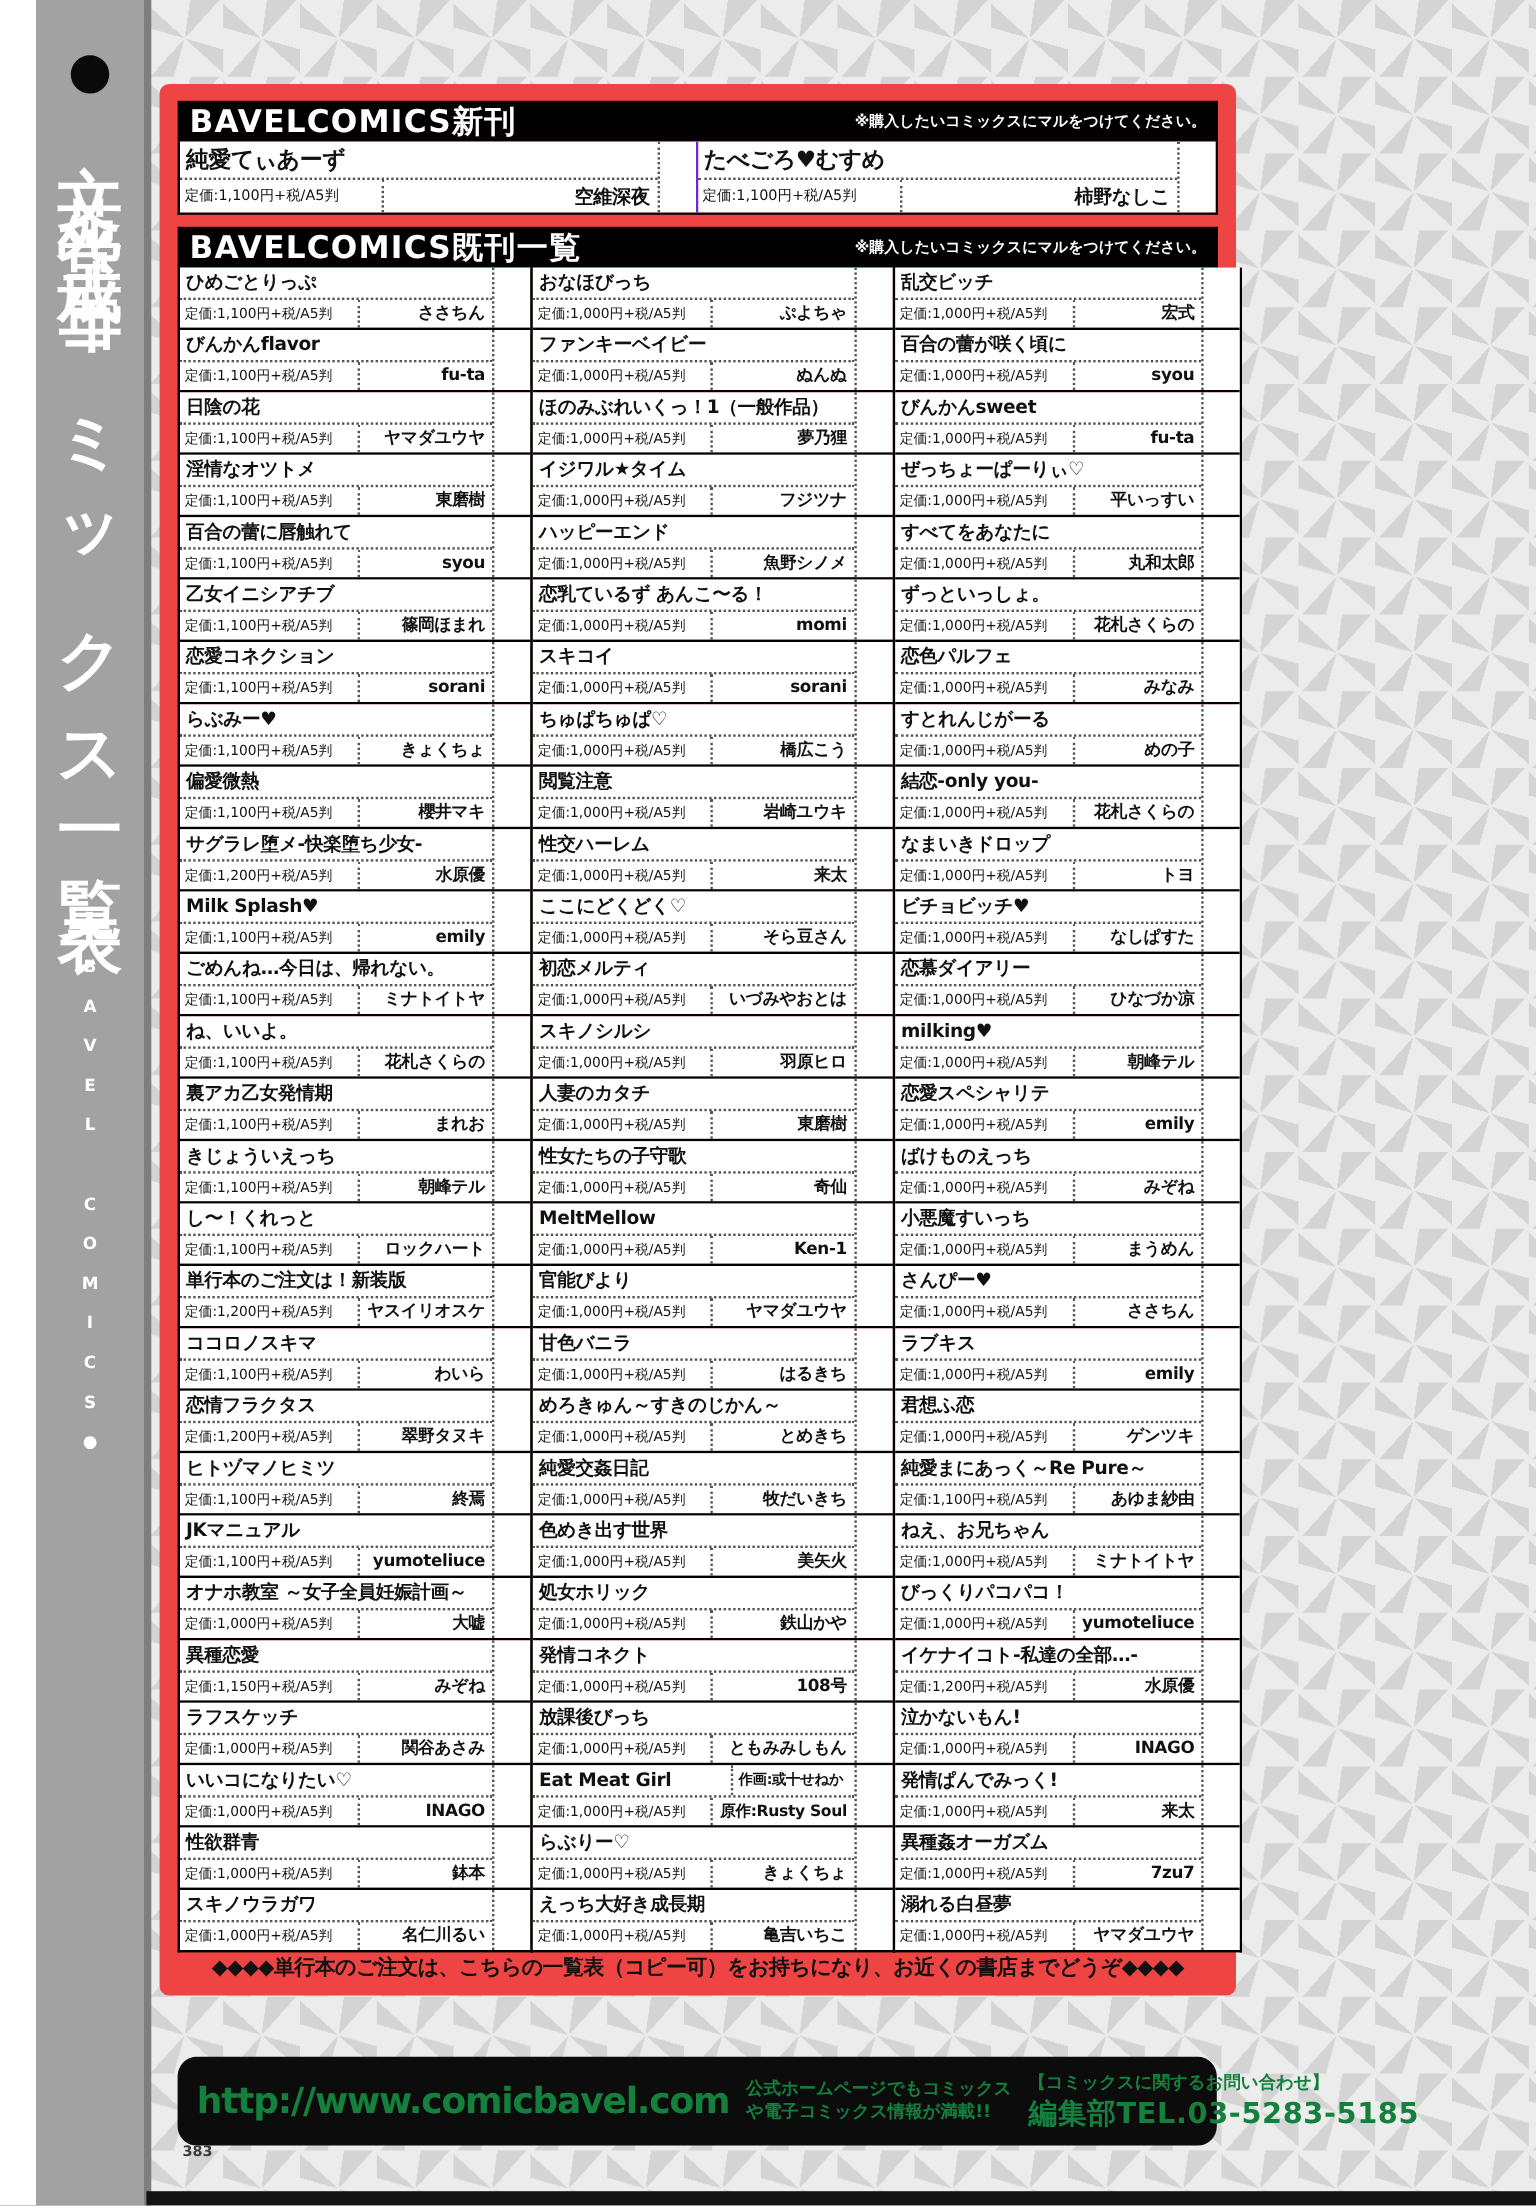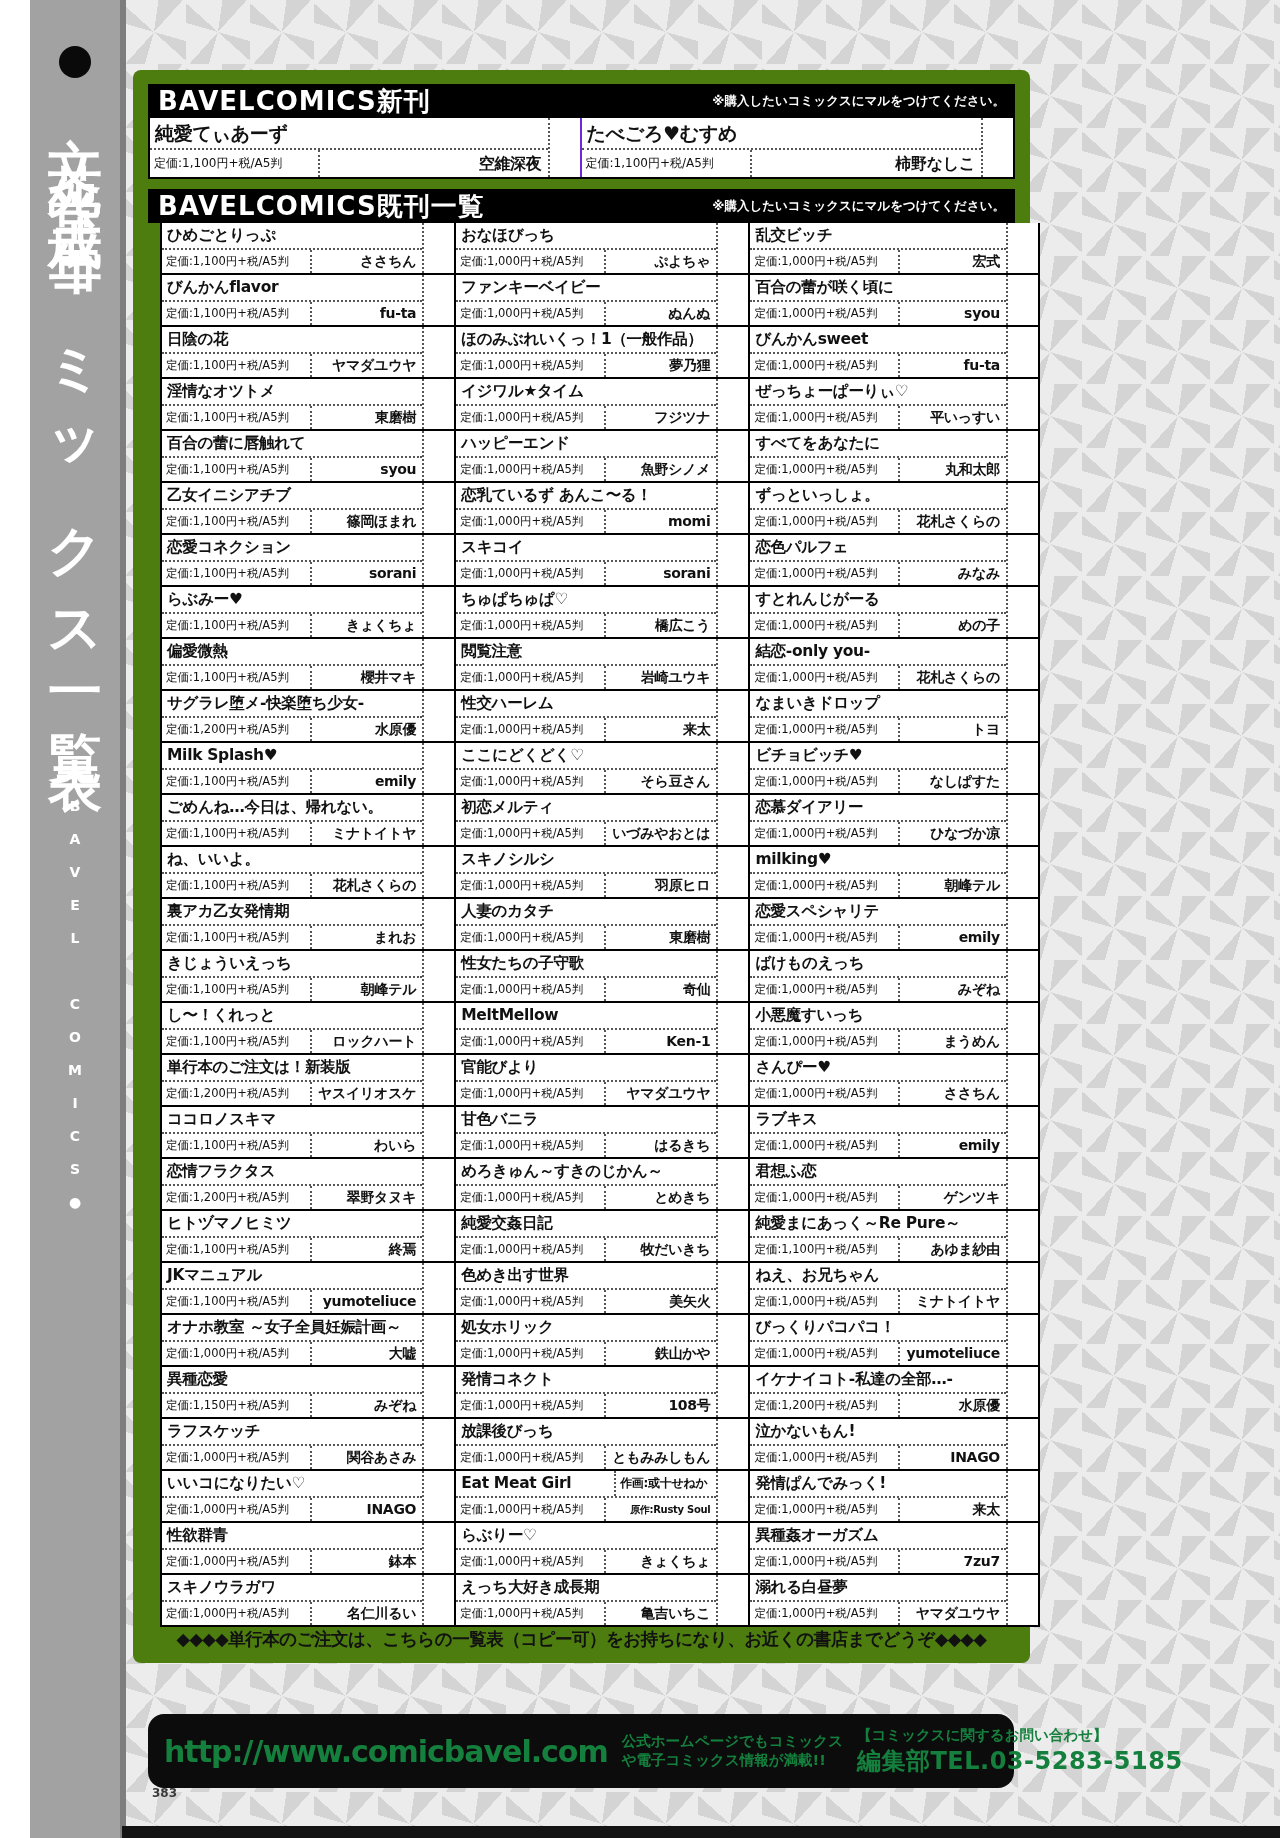--- a/index.html
+++ b/index.html
@@ -33,55 +33,55 @@
     margin:0 auto;line-height:88px;display:block;
   }
   .sidebar-sub{
     writing-mode:vertical-rl;text-orientation:upright;
     font-size:14px;font-weight:bold;color:#fff;letter-spacing:17px;
     margin:24px auto 0;display:block;line-height:88px;
   }
   
   .card{
     position:absolute;left:133px;top:70px;width:897px;z-index:2;
-    background:#4d7c0f;border-radius:8px;box-sizing:border-box;
+    background:#ef4444;border-radius:8px;box-sizing:border-box;
     padding:14px 15px 10px;
   }
   .hdr{
     display:flex;justify-content:space-between;align-items:center;
     background:#000;color:#fff;padding:2px 10px;height:34px;box-sizing:border-box;
   }
   .hdr-title{font-size:26px;font-weight:900;letter-spacing:1px;white-space:nowrap;}
   .hdr-note{font-size:12.5px;font-weight:bold;white-space:nowrap;}
   .new-grid{display:grid;grid-template-columns:1fr 1fr;border:2px solid #000;border-top:none;}
   .new-grid .entry{border-bottom:none;}
   .new-grid .entry:first-child{border-right:2px solid #6d28d9;}
   .gap{height:10px;}
   .columns{display:grid;grid-template-columns:repeat(3,1fr);border-top:none;}
   .col{border:2px solid #000;border-top:none;margin-left:-2px;}
-  .col:first-child{margin-left:12px;}
+  .col:first-child{margin-left:0;}
   .entry{display:flex;border-bottom:2px solid #000;background:#fff;}
   .col .entry:last-child{border-bottom:none;}
   .entry-main{flex:1;min-width:0;}
   .mark{width:30px;border-left:2px dotted #555;flex:0 0 auto;}
   .t{
     display:flex;align-items:center;
     font-weight:bold;font-size:15.5px;line-height:25px;height:25px;
     padding:0 5px;border-bottom:2px dotted #555;
     white-space:nowrap;overflow:hidden;letter-spacing:-0.3px;
   }
   .tn{margin-left:auto;font-size:12px;font-weight:bold;border-left:2px dotted #555;padding:0 4px;line-height:25px;}
   .m{display:flex;align-items:center;height:23px;}
   .p{flex:0 0 148px;width:148px;box-sizing:border-box;padding:0 4px;font-size:11.5px;white-space:nowrap;overflow:hidden;}
   .a{
     flex:1;min-width:0;text-align:right;font-weight:bold;font-size:14px;
     padding:0 6px;border-left:2px dotted #555;line-height:23px;
     white-space:nowrap;overflow:hidden;letter-spacing:-0.3px;
   }
-  .a.left{text-align:right;font-size:10px;}
+  .a.left{text-align:left;font-size:13px;}
   
   .newe .t{font-size:19px;line-height:30px;height:30px;}
   .newe .m{height:27px;}
   .newe .p{flex-basis:168px;width:168px;font-size:12px;}
   .newe .a{font-size:16px;line-height:27px;}
   .order-note{
     text-align:center;font-weight:900;font-size:17.5px;
     padding:0 0 2px;white-space:nowrap;letter-spacing:-0.5px;
   }
   

